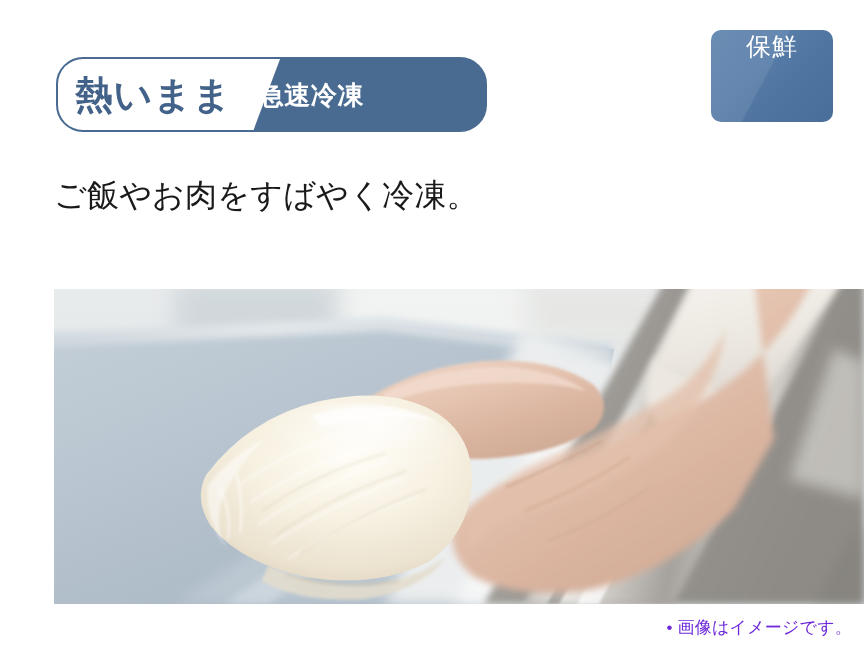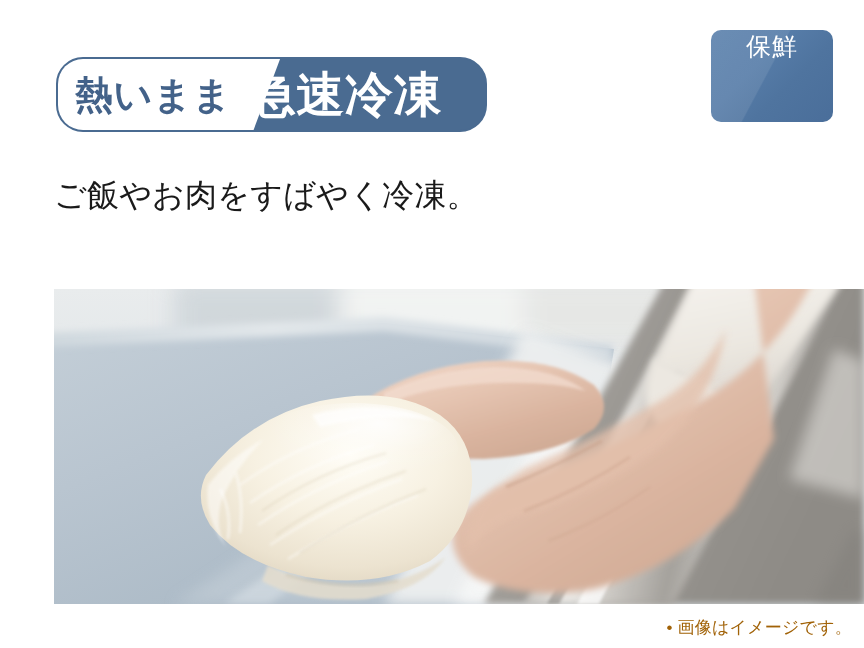--- a/index.html
+++ b/index.html
@@ -45,23 +45,23 @@
     letter-spacing: 0.5px;
     line-height: 1;
     white-space: nowrap;
   }
   .badge-seg-left {
     font-size: 38px;
     color: #436289;
     margin-left: 17px;
   }
   .badge-seg-right {
-    font-size: 48px;
+    font-size: 26px;
     color: #ffffff;
-    margin-left: 16px;
+    margin-left: 26px;
   }
 
   
   .kansen-tile {
     position: absolute;
     left: 711px; top: 30px;
     width: 122px; height: 92px;
     border-radius: 10px;
     background: linear-gradient(135deg, #5a80ac 0%, #567ca8 38%, #4f749f 62%, #4a6e9a 100%);
     display: flex;
@@ -112,21 +112,21 @@
     overflow: hidden;
     background: #c9d2d9;
   }
   .photo svg { display: block; width: 810px; height: 315px; }
 
   
   .caption {
     position: absolute;
     right: 12px; top: 616px;
     font-size: 17px;
-    color: #a16207;
+    color: #6d28d9;
     letter-spacing: 0.2px;
     white-space: nowrap;
   }
 </style>
 </head>
 <body>
 
 <div id="page">
 
   <div class="badge">

